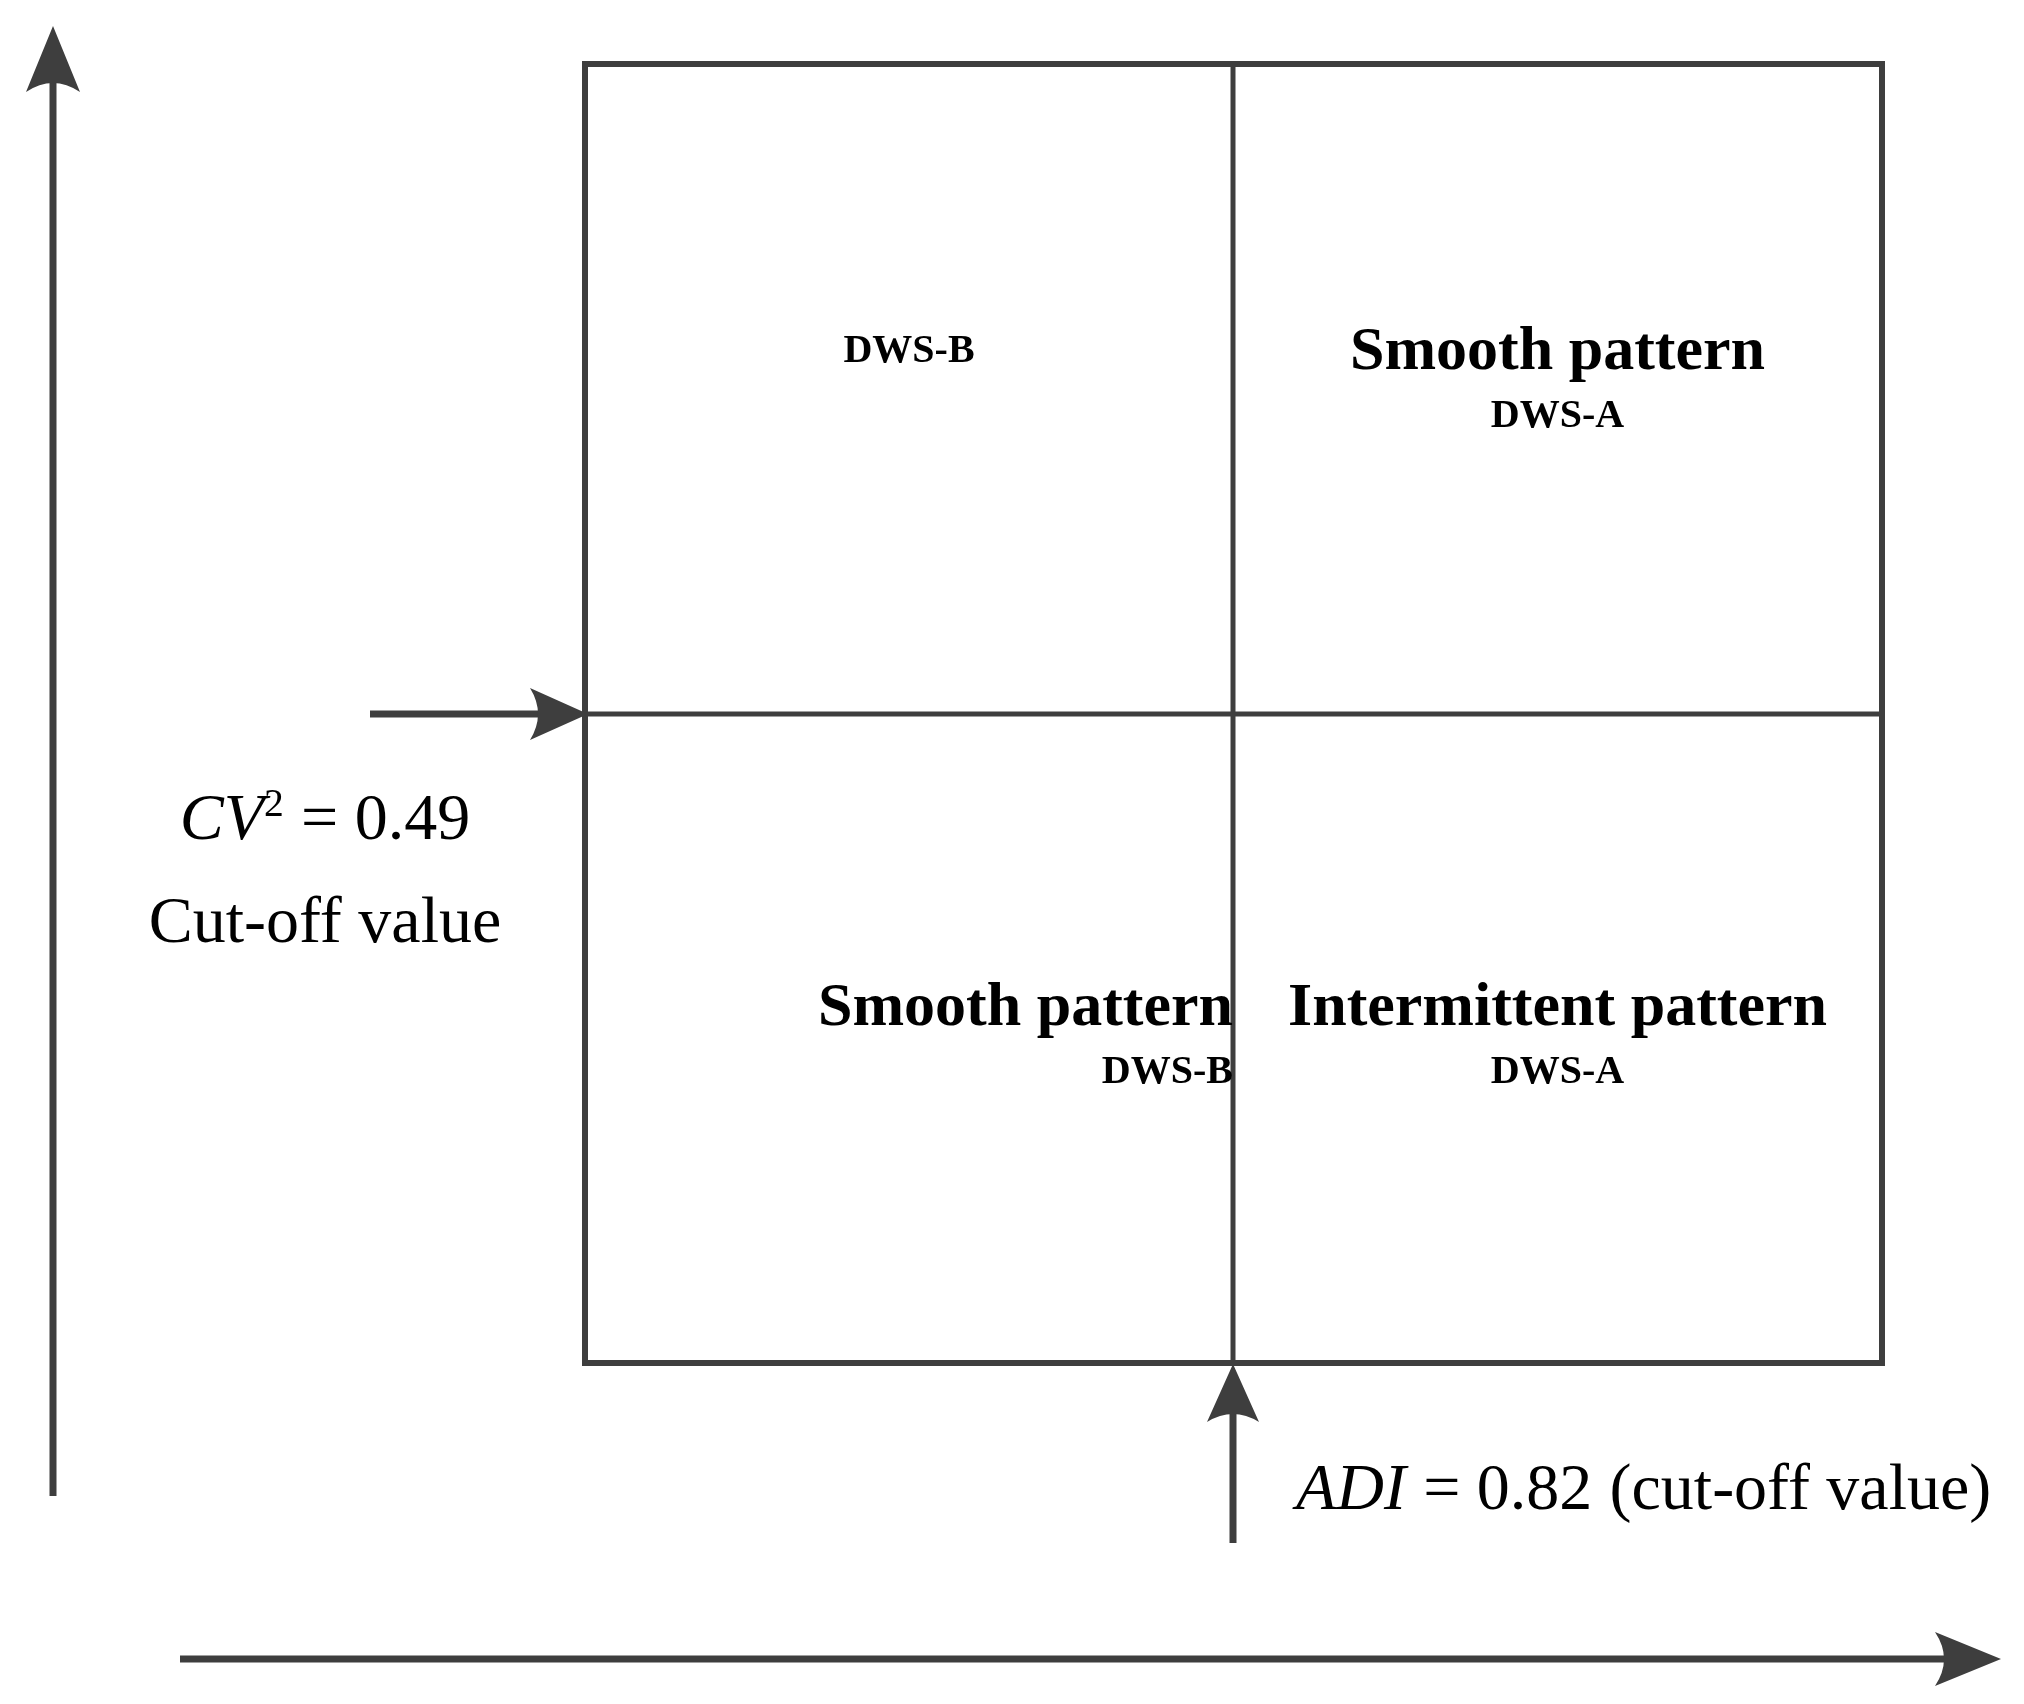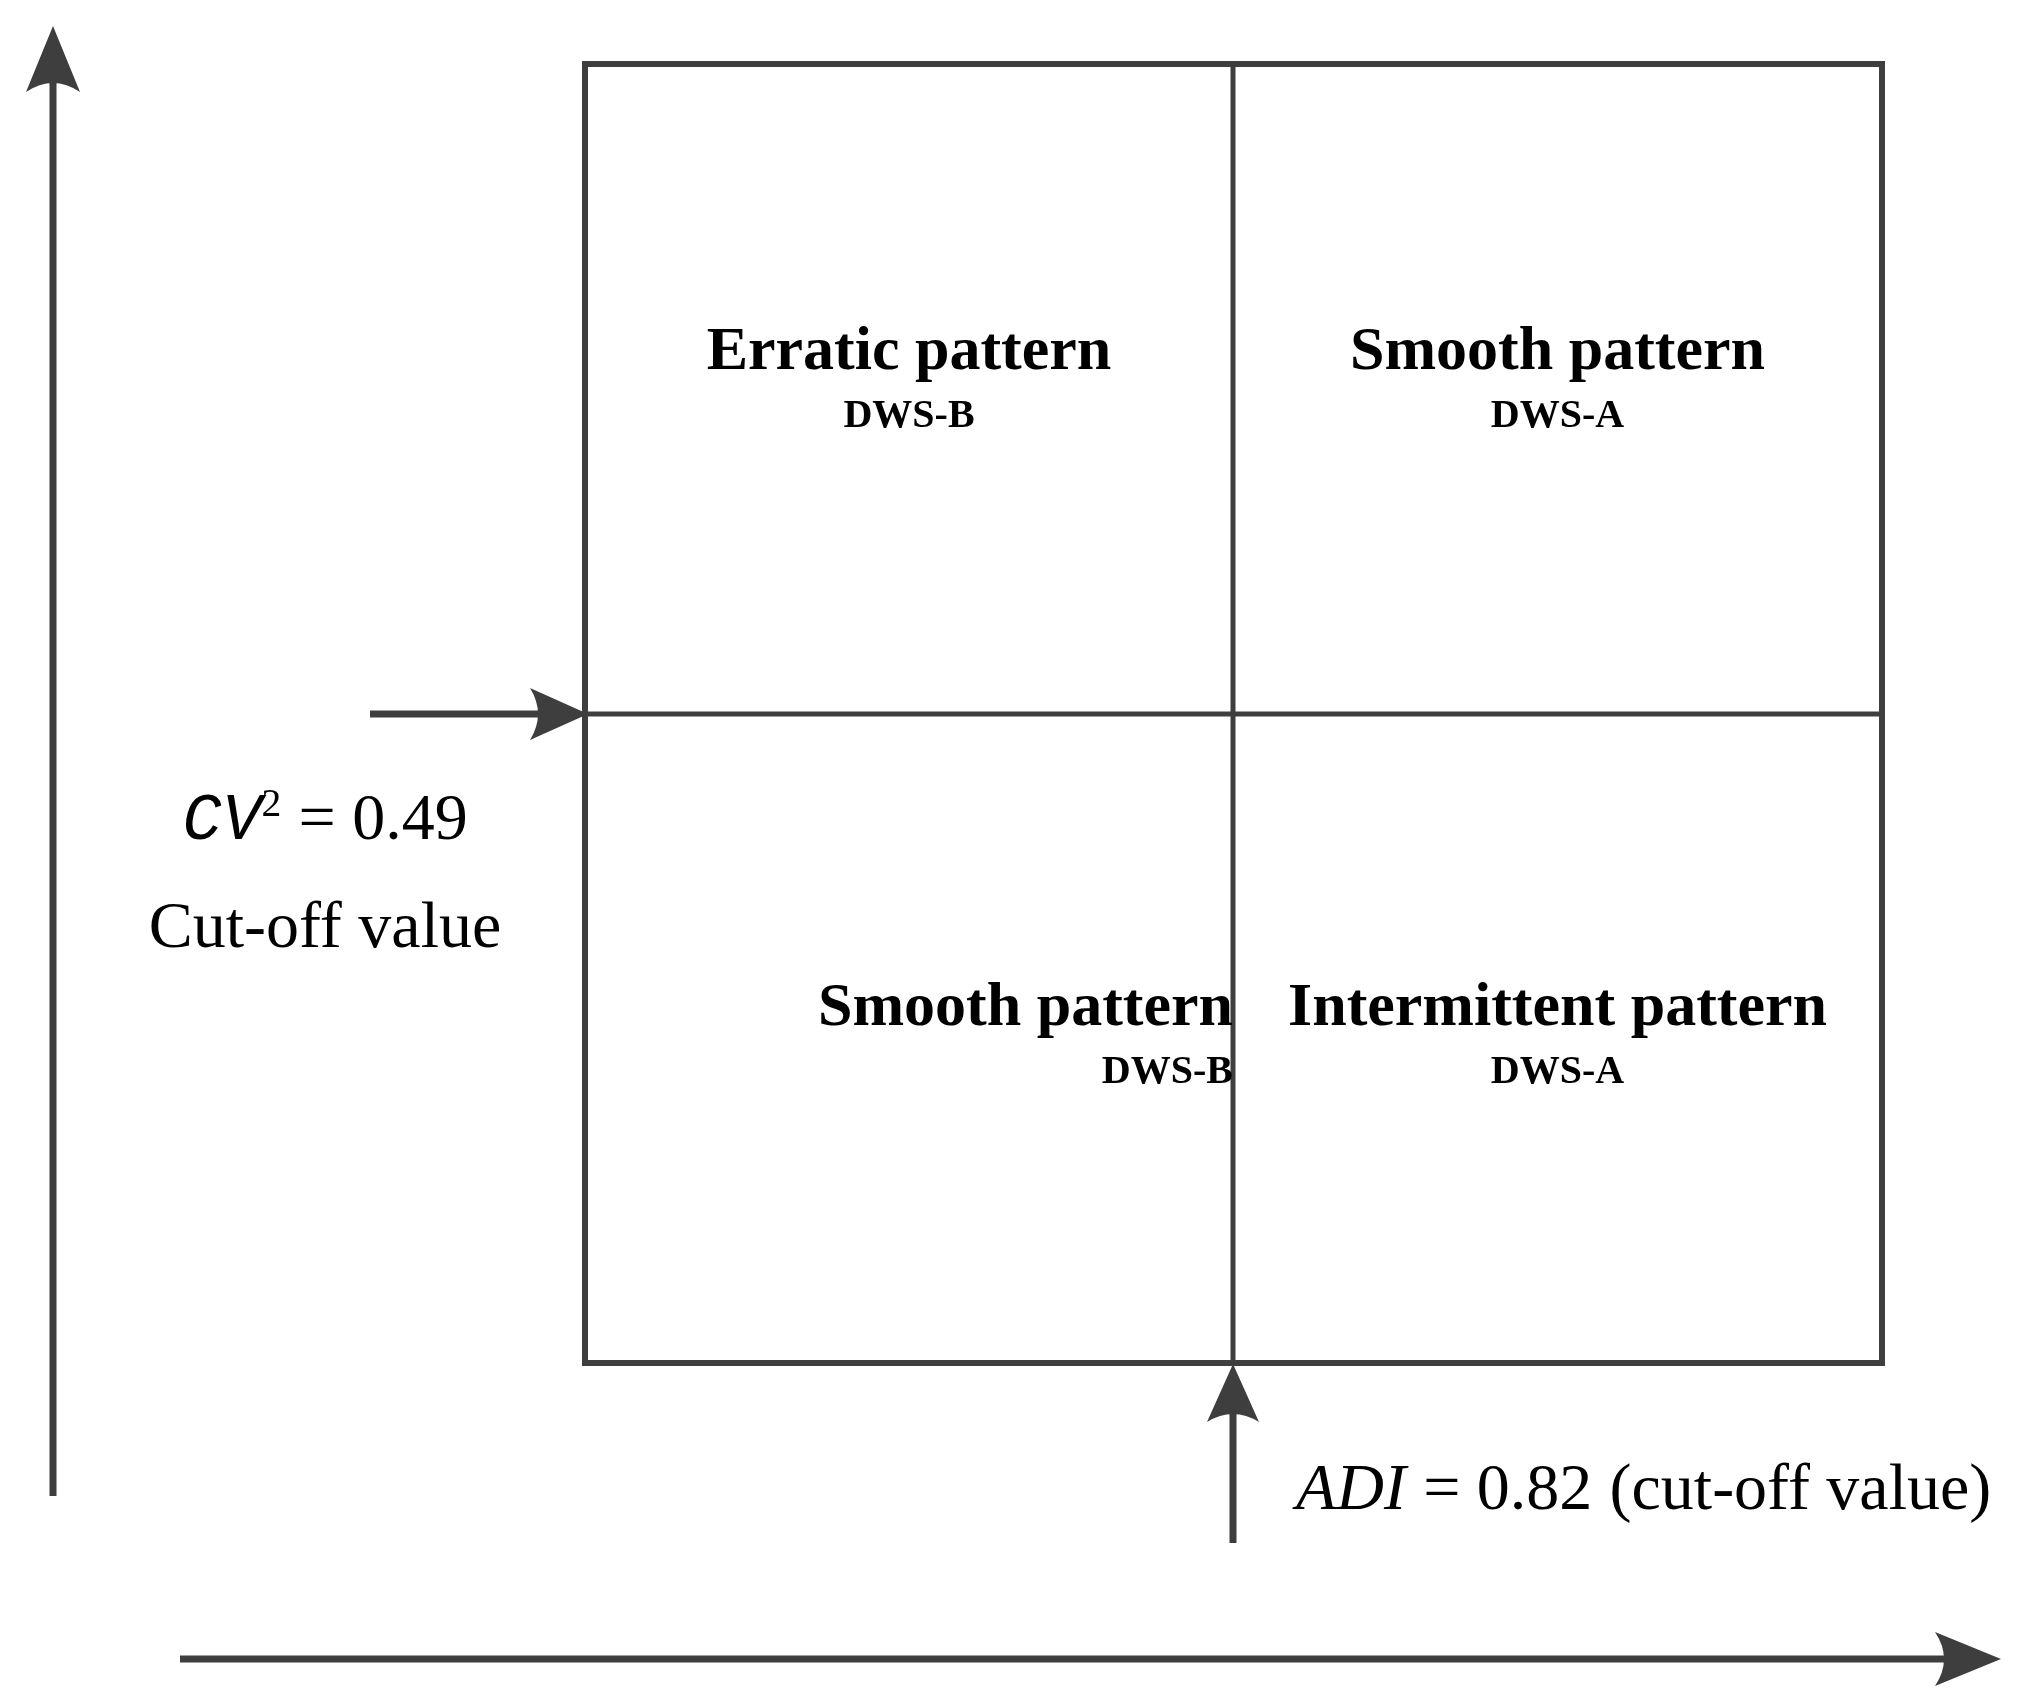--- a/index.html
+++ b/index.html
@@ -33,21 +33,21 @@
   }
   .cv-label {
     position: absolute;
     left: 80px;
     top: 782px;
     width: 490px;
     text-align: center;
     font-size: 66px;
     line-height: 1.05;
   }
-  .cv-eq .sym { font-style: italic; font-family: Liberation Mono, monospace; }
+  .cv-eq .sym { font-style: italic; }
   .cv-eq sup { font-size: 0.6em; }
   .cv-cap { margin-top: 34px; }
   .adi-label {
     position: absolute;
     left: 1296px;
     top: 1452px;
     font-size: 66px;
     white-space: nowrap;
     line-height: 1.05;
   }
@@ -72,21 +72,20 @@
     <line x1="585" y1="714" x2="1882" y2="714" stroke-width="5" fill="none" stroke="#3e3e3e"></line>
 
     <line x1="370" y1="714" x2="538" y2="714" stroke-width="7" fill="none" stroke="#3e3e3e"></line>
     <path d="M 588 714 L 530 688 Q 546 714 530 740 Z" stroke="none" fill="#3e3e3e"></path>
 
     <line x1="1233" y1="1543" x2="1233" y2="1414" stroke-width="7" fill="none" stroke="#3e3e3e"></line>
     <path d="M 1233 1364 L 1207 1422 Q 1233 1406 1259 1422 Z" stroke="none" fill="#3e3e3e"></path>
   </svg>
 
   <div class="qlabel" style="left:585px; top:316px; width:648px;">
-    <div class="qtitle">Erratic pattern</div>
     <div class="qsub">DWS-B</div>
   </div>
 
   <div class="qlabel" style="left:1233px; top:316px; width:649px;">
     <div class="qtitle">Smooth pattern</div>
     <div class="qsub">DWS-A</div>
   </div>
 
   <div class="qlabel" style="left:585px; top:972px; width:648px;text-align:right;">
     <div class="qtitle">Smooth pattern</div>

